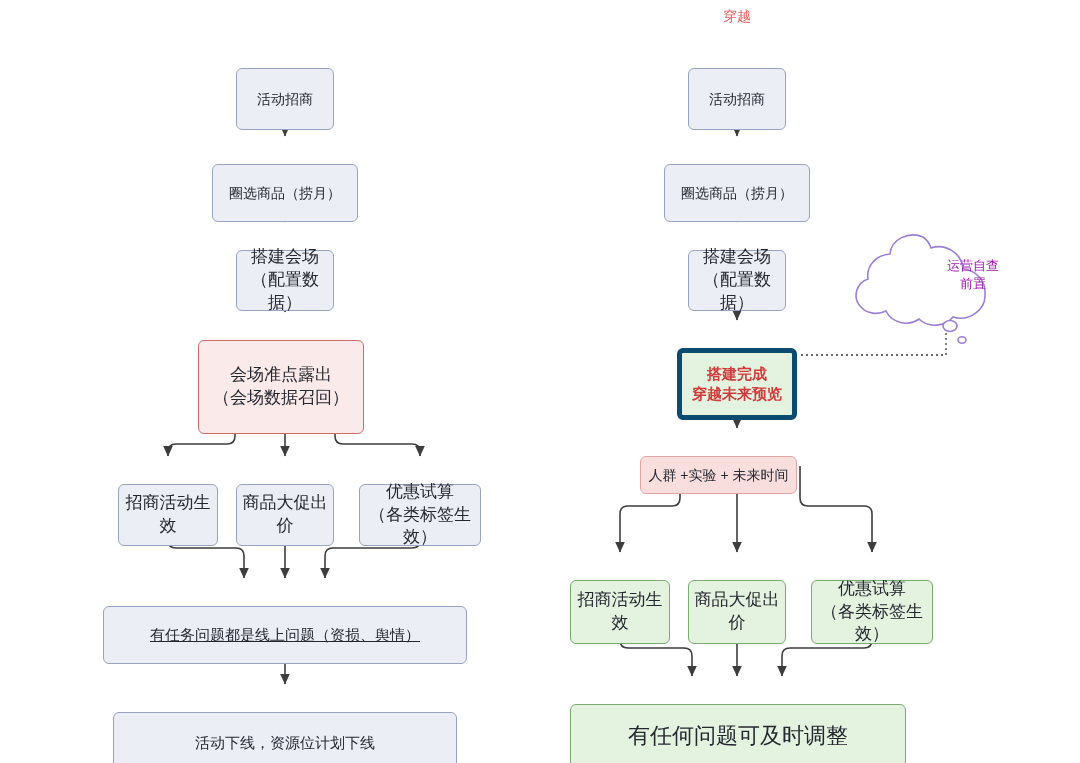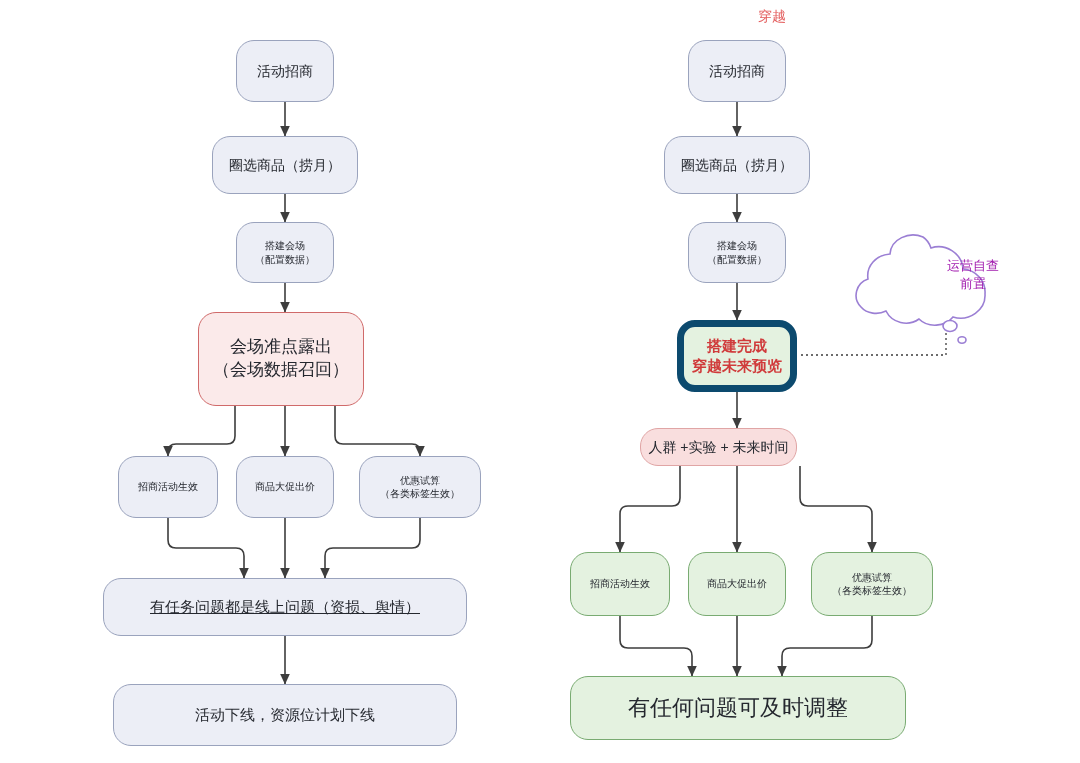--- a/index.html
+++ b/index.html
@@ -24,27 +24,28 @@
   svg.edges {
     position: absolute;
     left: 0; top: 0;
     width: 1080px;
     height: 763px;
     pointer-events: none;
   }
   .node {
     position: absolute;
     box-sizing: border-box;
-    border-radius: 18px;
+    border-radius: 6px;
     display: flex;
     align-items: center;
     justify-content: center;
     text-align: center;
     line-height: 1.35;
     white-space: pre-line;
+    margin-top: 28px;
   }
   
   .n-blue {
     background: #eceef6;
     border: 1px solid #9aa3bd;
     color: #25282f;
   }
   .n-red {
     background: #fbeaea;
     border: 1px solid #d06a6a;
@@ -55,25 +56,25 @@
     border: 1px solid #e0a5a5;
     color: #25282f;
   }
   .n-green {
     background: #e4f2e0;
     border: 1px solid #79ab72;
     color: #25282f;
   }
   .n-green-red-text {
     background: #e4f2e0;
-    border: 7px solid #0c4a6e;
+    border: 5px solid #0c4a6e;
     color: #d03b3b;
     font-weight: bold;
   }
-  .fs13 { font-size: 10px; }
+  .fs13 { font-size: 17px; }
   .fs14 { font-size: 14px; }
   .fs15 { font-size: 15px; }
   .fs17 { font-size: 17px; }
   .fs22 { font-size: 22px; }
 
   .label-free {
     position: absolute;
     color: #e35b5b;
     font-size: 14px;
     text-align: center;
@@ -167,21 +168,21 @@
 
   <div class="node n-blue fs13" style="left:236px; top:456px; width:98px; height:62px;">商品大促出价</div>
 
   <div class="node n-blue fs13" style="left:359px; top:456px; width:122px; height:62px;">优惠试算
 （各类标签生效）</div>
 
   <div class="node n-blue fs15" style="left:103px; top:578px; width:364px; height:58px;text-decoration:underline;">有任务问题都是线上问题（资损、舆情）</div>
 
   <div class="node n-blue fs15" style="left:113px; top:684px; width:344px; height:62px;text-align:right;">活动下线，资源位计划下线</div>
 
-  <div class="label-free" style="left:732px; top:8px; width:80px;">穿越</div>
+  <div class="label-free" style="left:697px; top:8px; width:80px;">穿越</div>
 
   <div class="node n-blue fs14" style="left:688px; top:40px; width:98px; height:62px;">活动招商</div>
 
   <div class="node n-blue fs14" style="left:664px; top:136px; width:146px; height:58px;">圈选商品（捞月）</div>
 
   <div class="node n-blue fs13" style="left:688px; top:222px; width:98px; height:61px;">搭建会场
 （配置数据）</div>
 
   <div class="node n-green-red-text fs15" style="left:677px; top:320px; width:120px; height:72px;">搭建完成
 穿越未来预览</div>

